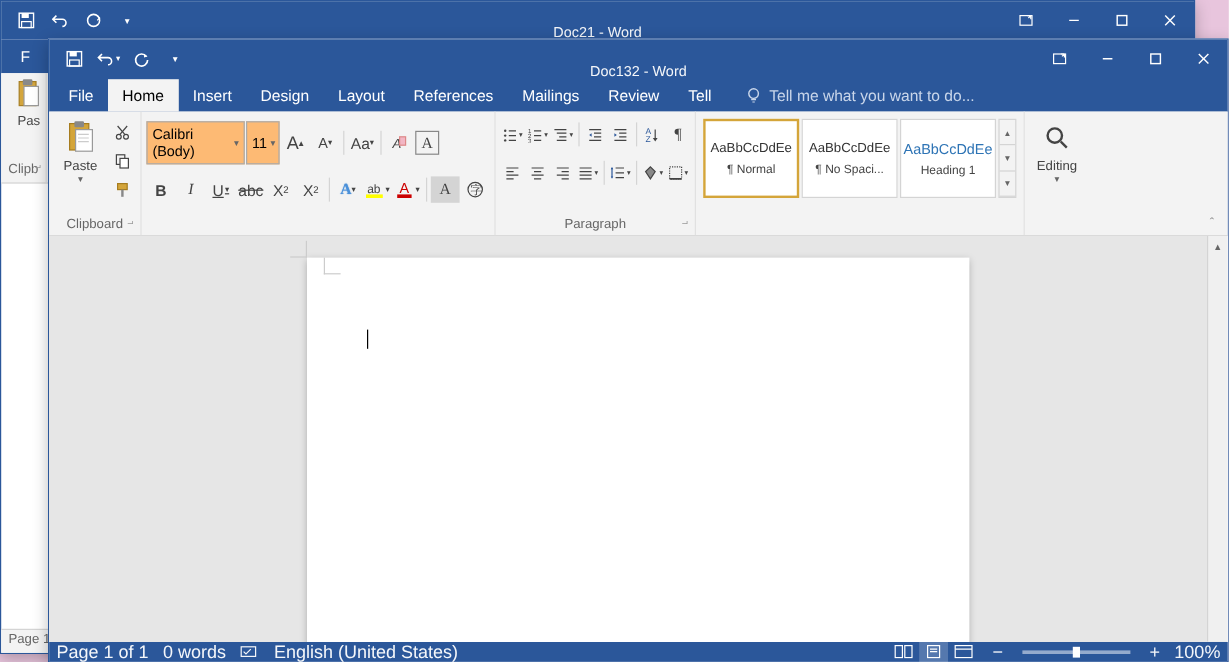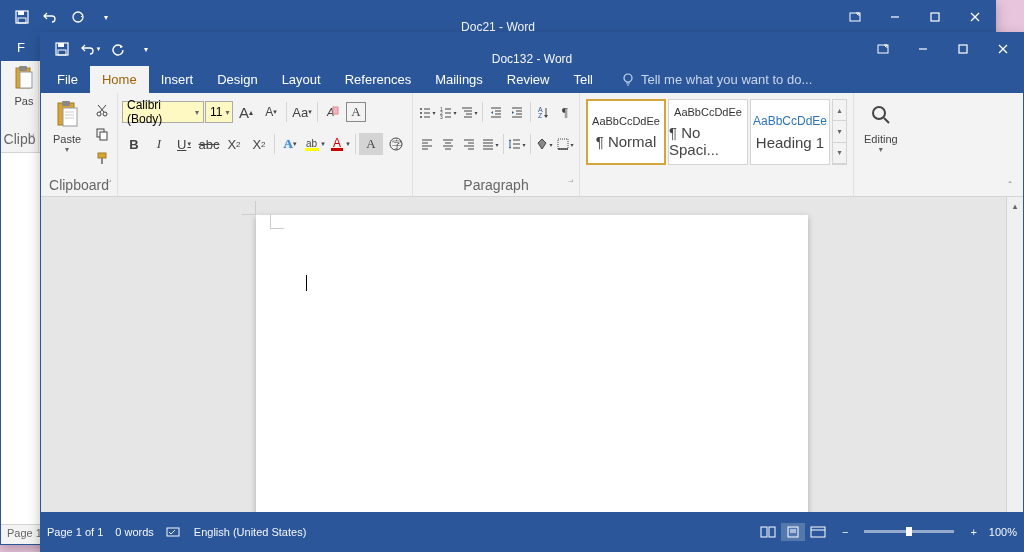--- a/index.html
+++ b/index.html
@@ -11,69 +11,69 @@
 
 .titlebar { background: #2b579a; color: #fff; height: 32px; display: flex; align-items: center; font-size: 12px; position: relative; }
 .qat { display: flex; align-items: center; padding-left: 8px; gap: 2px; }
 .qat-btn { width: 26px; height: 26px; display: flex; align-items: center; justify-content: center; cursor: pointer; color: #fff; }
 .title-text { position: absolute; left: 50%; transform: translateX(-50%); font-size: 12px; opacity: 0.95; margin-top: 20px; }
 .win-controls { margin-left: auto; display: flex; height: 100%; }
 .win-ctrl { width: 40px; display: flex; align-items: center; justify-content: center; cursor: pointer; }
 
 .tabbar { background: #2b579a; color: #fff; height: 28px; display: flex; align-items: flex-end; padding-left: 4px; font-size: 13px; }
 .tab { padding: 6px 12px; cursor: pointer; }
-.tab.active { background: #f3f3f3; color: #a16207; font-weight: 400; }
+.tab.active { background: #f3f3f3; color: #000000; font-weight: 400; }
 .tell-me { margin-left: 8px; display: flex; align-items: flex-start; gap: 6px; color: #c9d6ea; font-size: 13px; padding: 6px 8px; cursor: text; flex: 1; }
 .tab-right { margin-left: auto; display: flex; align-items: center; }
 .signin { padding: 6px 10px; cursor: pointer; font-size: 13px; }
 .share-btn { background: #3a67a9; padding: 6px 10px; display: flex; align-items: center; gap: 4px; cursor: pointer; font-size: 13px; }
 
 .ribbon { background: #f3f3f3; border-bottom: 1px solid #d4d4d4; display: flex; height: 104px; position: relative; }
 .ribbon-group { border-right: 1px solid #e1e1e1; display: flex; flex-direction: column; padding: 4px 4px 0 4px; }
 .group-content { flex: 1; display: flex; align-items: flex-start; gap: 2px; }
-.group-label { text-align: center; font-size: 14px; color: #666; padding: 2px 0 3px; position: relative; }
+.group-label { text-align: center; font-size: 11px; color: #666; padding: 2px 0 3px; position: relative; }
 .group-label::after { content: "⌐"; position: absolute; right: 2px; font-size: 9px; color: #999; transform: rotate(180deg); }
 
 .big-btn { display: flex; flex-direction: column; align-items: center; justify-content: center; padding: 2px 6px; cursor: pointer; min-width: 42px; }
 .big-btn-icon { width: 32px; height: 32px; display: flex; align-items: center; justify-content: center; }
 .big-btn-label { font-size: 11px; color: #444; margin-top: 2px; }
 .big-btn .arrow { font-size: 8px; color: #666; }
 
 .mini-col { display: flex; flex-direction: column; gap: 2px; padding-top: 2px; }
 .mini-btn { width: 22px; height: 22px; display: flex; align-items: center; justify-content: center; cursor: pointer; font-size: 13px; color: #444; }
 
 .font-row { display: flex; align-items: center; gap: 1px; margin-bottom: 4px; }
-.font-select { border: 1px solid #ababab; background: #fef9c3; height: 22px; padding: 0 4px; font-size: 12px; display: flex; align-items: center; cursor: pointer; }
+.font-select { border: 1px solid #ababab; background: #fdba74; height: 36px; padding: 0 4px; font-size: 12px; display: flex; align-items: center; cursor: pointer; }
 .font-name { width: 82px; }
 .font-size { width: 28px; }
 .sel-arrow { font-size: 8px; color: #666; margin-left: auto; padding-left: 3px; }
 .icon-btn { width: 24px; height: 22px; display: flex; align-items: center; justify-content: center; cursor: pointer; font-size: 13px; color: #444; border: 1px solid transparent; }
 .icon-btn.small { width: 20px; }
 
 .style-gallery { display: flex; gap: 2px; padding: 2px; }
 .style-item { border: 1px solid #d4d4d4; background: #fff; width: 80px; height: 66px; display: flex; flex-direction: column; align-items: center; justify-content: center; cursor: pointer; font-size: 11px; }
 .style-item.selected { border: 2px solid #d4a53a; }
 .style-preview { font-size: 11px; color: #333; margin-bottom: 6px; }
 .style-preview.heading { color: #2e74b5; font-size: 12px; }
-.style-name { font-size: 15px; color: #444; }
+.style-name { font-size: 10px; color: #444; }
 .style-scroll { display: flex; flex-direction: column; border: 1px solid #d4d4d4; width: 15px; }
 .style-scroll div { flex: 1; display: flex; align-items: center; justify-content: center; font-size: 8px; color: #666; cursor: pointer; border-bottom: 1px solid #d4d4d4; }
 
 .doc-area { flex: 1; background: #e6e6e6; overflow: auto; position: relative; display: flex; justify-content: center; padding-top: 18px; }
 .page { background: #fff; width: 552px; min-height: 700px; box-shadow: 0 2px 6px rgba(0,0,0,0.25); position: relative; }
 .mm-tl2 { top: 58px; left: 48px; border: none; border-bottom: 1px solid #ccc; border-right: 1px solid #ccc; width: 14px; height: 14px; transform: translate(-14px,-14px);}
 .mm-tr { top: 58px; right: 48px; border: none; border-bottom: 1px solid #ccc; border-left: 1px solid #ccc; width: 14px; height: 14px; transform: translate(14px,-14px);}
 .cursor { position: absolute; top: 60px; left: 50px; width: 1px; height: 16px; background: #000; animation: blink 1s infinite; }
 @keyframes blink { 50% { opacity: 0; } }
 
 .vscroll { position: absolute; right: 0; top: 0; bottom: 0; width: 17px; background: #f0f0f0; border-left: 1px solid #d4d4d4; }
 .vscroll-btn { height: 17px; display: flex; align-items: center; justify-content: center; font-size: 9px; color: #666; cursor: pointer; }
 .collapse-btn { position: absolute; right: 4px; bottom: 2px; font-size: 11px; color: #888; cursor: pointer; width: 18px; height: 16px; display: flex; align-items: center; justify-content: center; }
 
-.statusbar { background: #2b579a; color: #fff; height: 39px; display: flex; align-items: center; font-size: 11px; padding: 0 6px; gap: 12px; text-align: center; }
+.statusbar { background: #2b579a; color: #fff; height: 16px; display: flex; align-items: center; font-size: 15px; padding: 0 6px; gap: 12px; text-align: center; }
 .statusbar .spacer { flex: 1; }
 .status-item { cursor: pointer; opacity: 0.95; }
 .view-btns { display: flex; gap: 1px; }
 .view-btn { width: 24px; height: 18px; display: flex; align-items: center; justify-content: center; cursor: pointer; }
 .zoom-slider { width: 90px; height: 3px; background: rgba(255,255,255,0.5); position: relative; margin: 0 4px; }
 .zoom-thumb { position: absolute; left: 50%; top: -3px; width: 6px; height: 9px; background: #fff; transform: translateX(-50%); }
 
 .back-statusbar { position: absolute; bottom: 0; left: 0; right: 0; background: #f3f3f3; border-top: 1px solid #d4d4d4; height: 20px; font-size: 11px; color: #666; padding: 2px 6px; }
 
 svg { display: block; }

